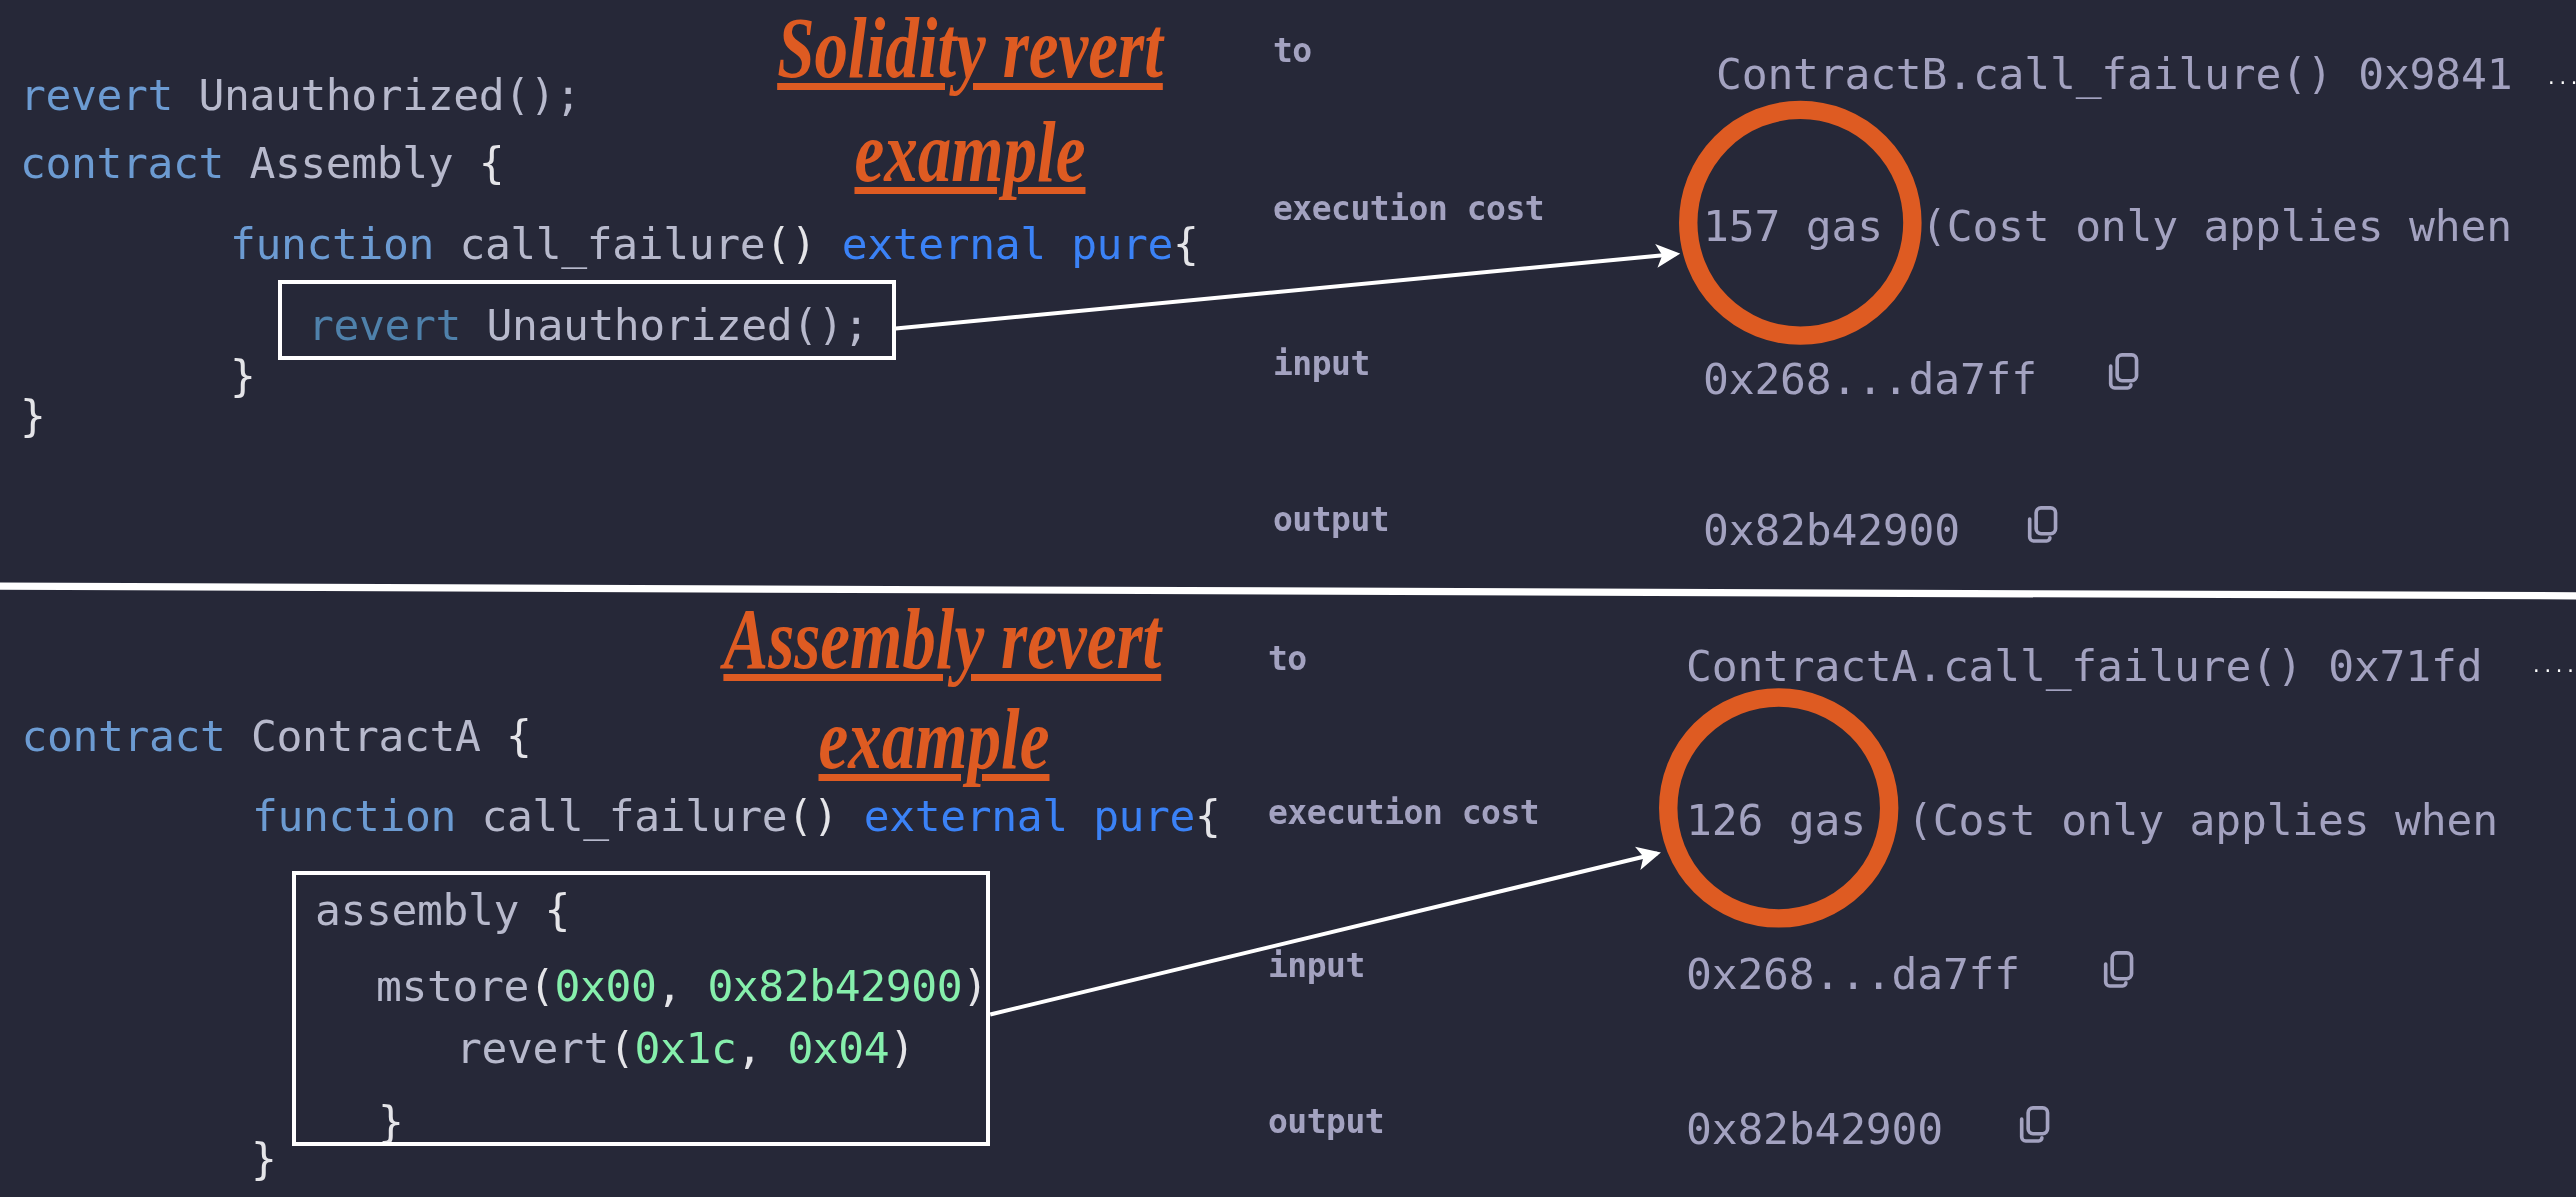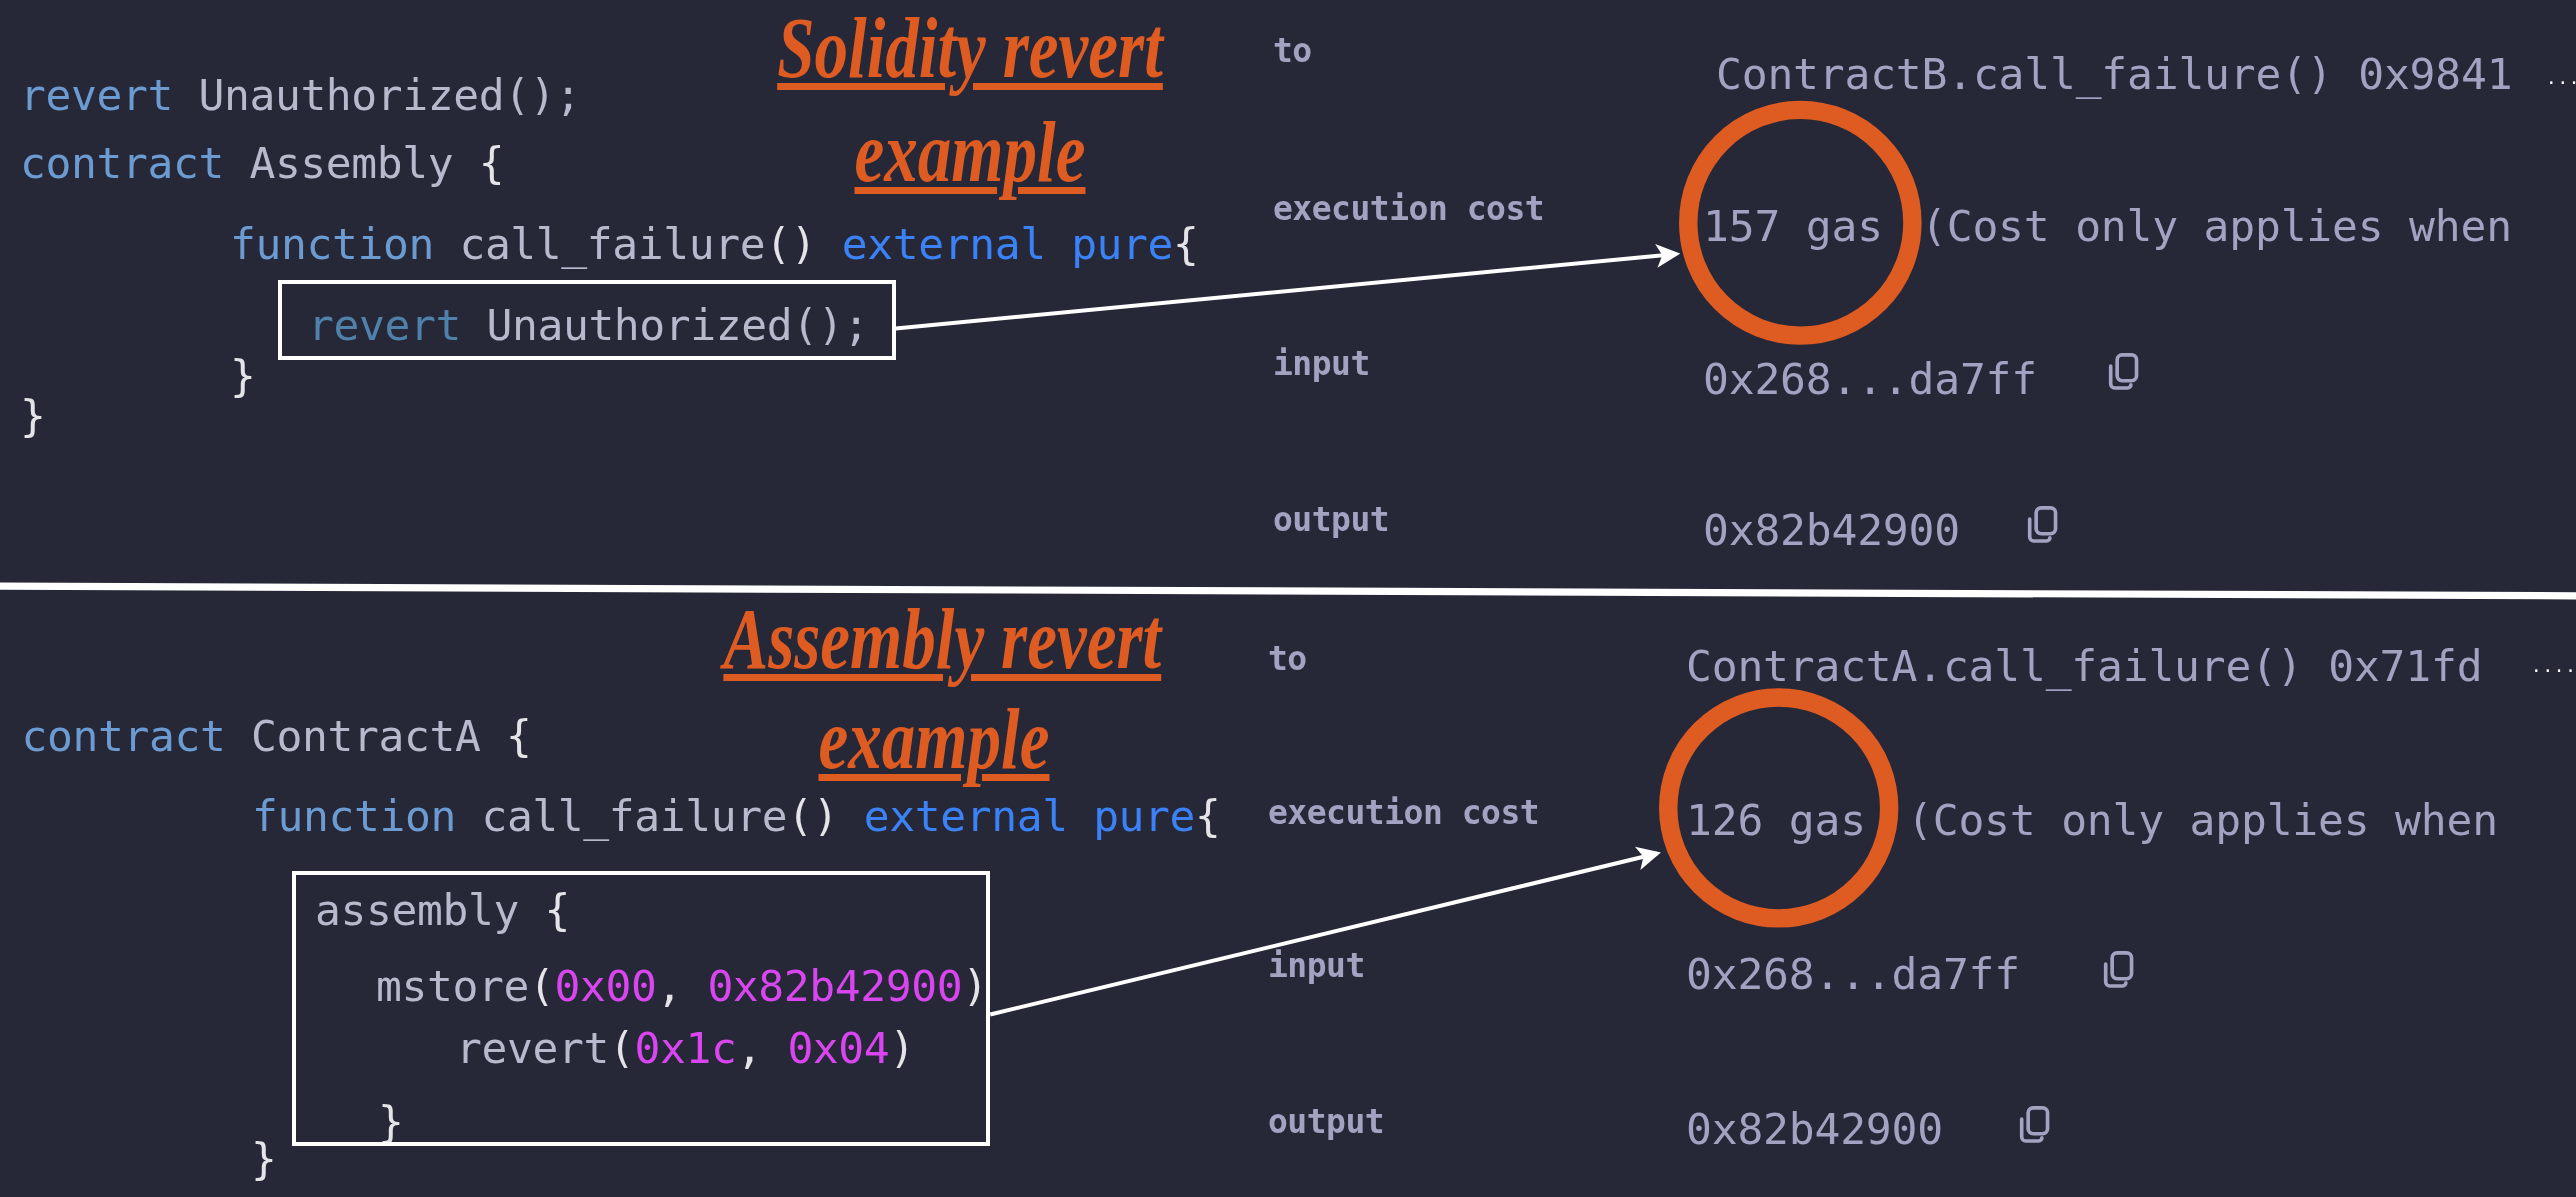--- a/index.html
+++ b/index.html
@@ -18,21 +18,21 @@
   .code {
     font-family: "DejaVu Sans Mono", "Liberation Mono", monospace;
     font-size: 43px;
     line-height: 1;
     color: #B7B9CC;
     letter-spacing: -0.4px;
   }
   .kw { color: #6C9BD2; }
   .kw-dark { color: #4F81AB; }
   .mod { color: #3b82f6; }
-  .num { color: #d946ef; }
+  .num { color: #86efac; }
   .brace { color: #E4E4E8; }
 
   .title {
     font-family: "Liberation Serif", "DejaVu Serif", serif;
     font-style: italic;
     font-weight: bold;
     color: #DE5B22;
     font-size: 86px;
     line-height: 1;
     text-decoration: underline;

